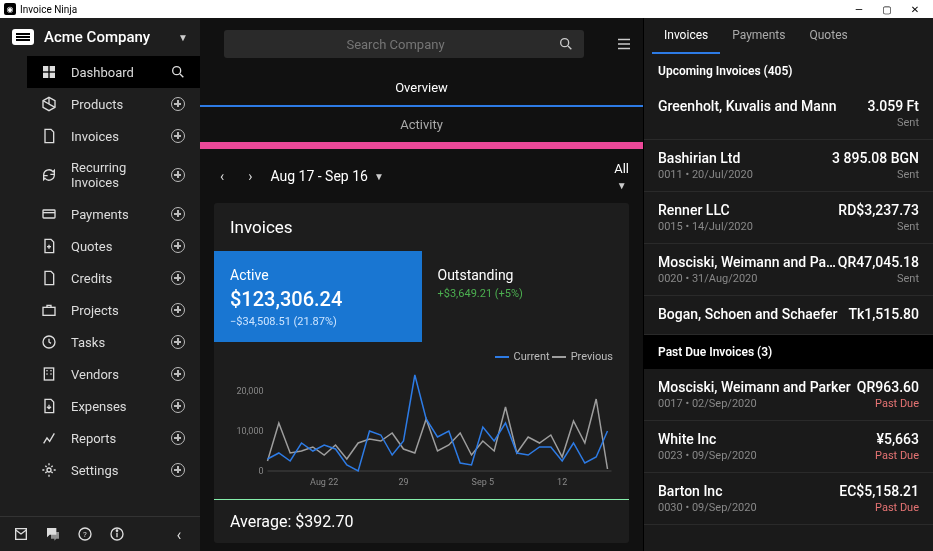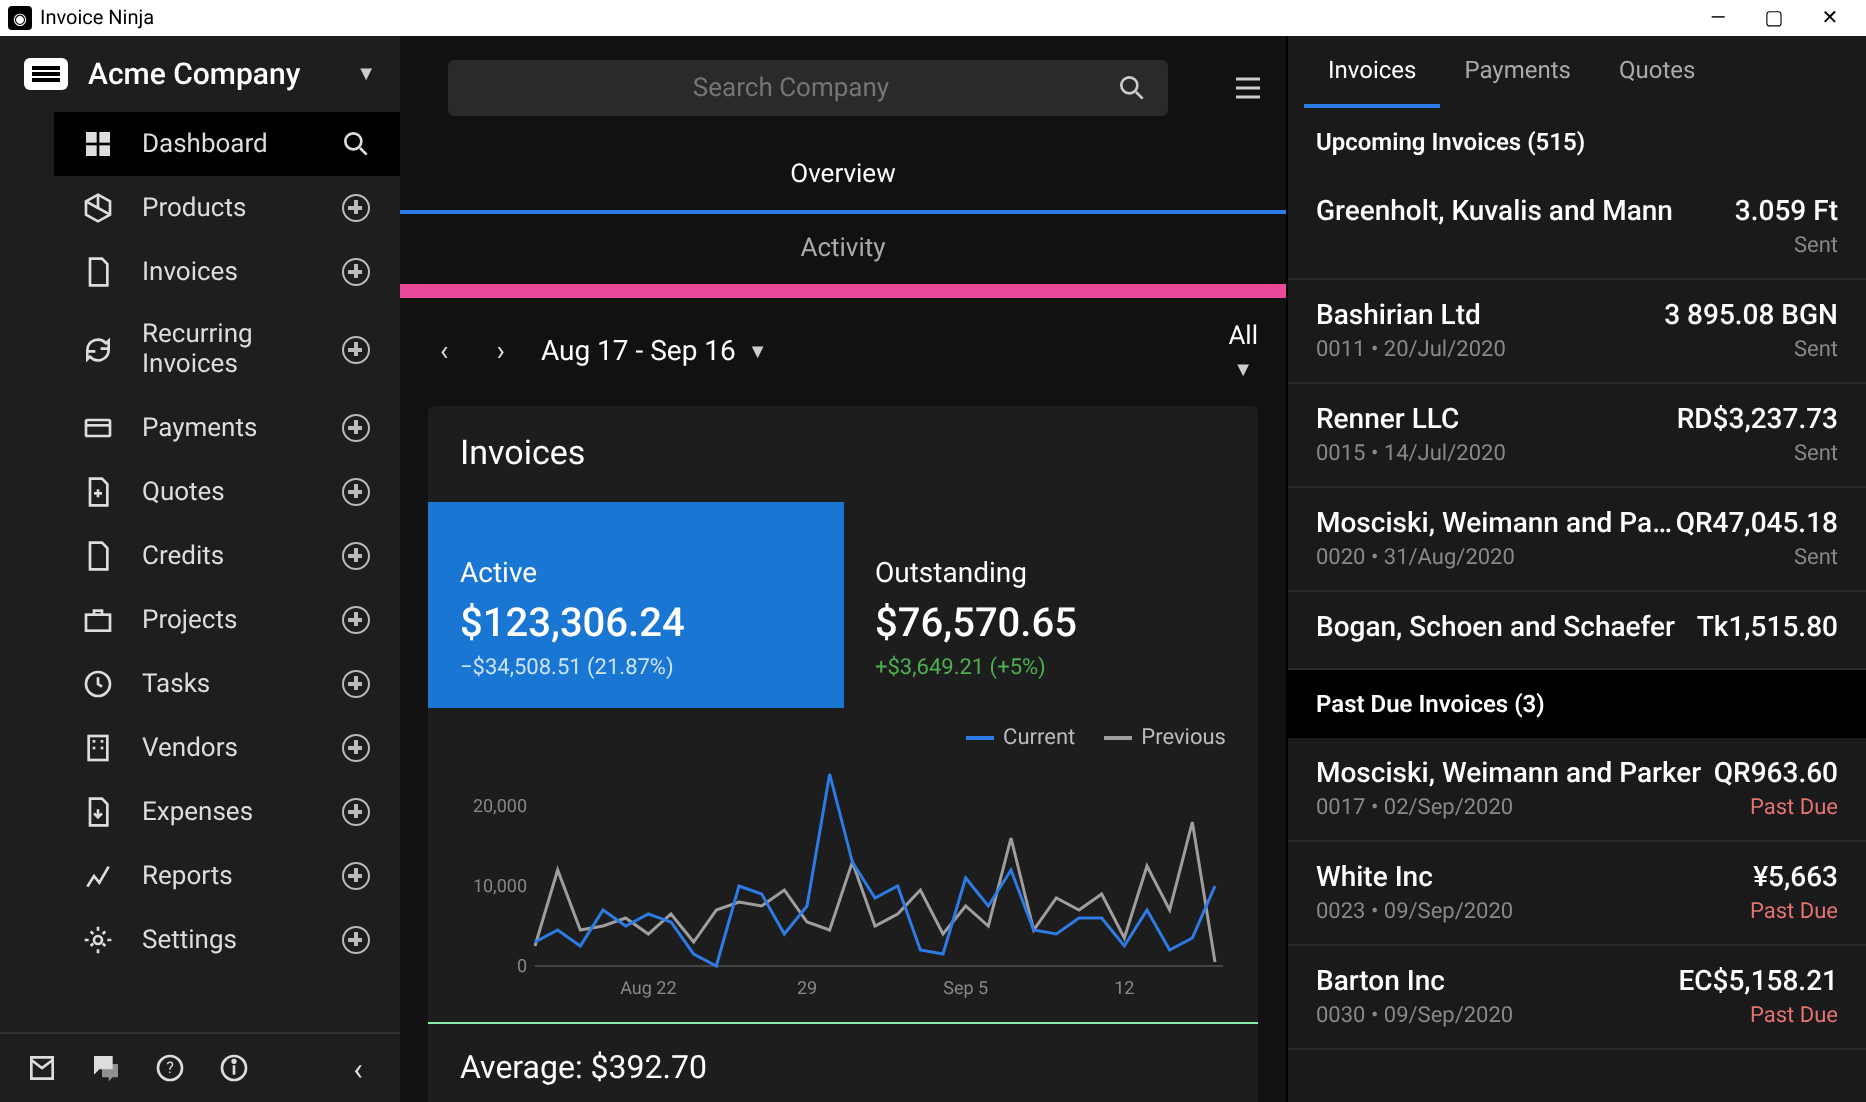--- a/index.html
+++ b/index.html
@@ -43,30 +43,30 @@
 .tab.active { color:#fff; border-bottom:2px solid #2d7be5; }
 .daterow { display:flex; align-items:center; padding:12px 14px; gap:12px; font-size:14px; }
 .arrow { cursor:pointer; padding:0 6px; color:#ddd; }
 .daterange { display:flex; align-items:center; gap:6px; cursor:pointer; }
 .allbtn { margin-left:auto; display:flex; align-items:center; gap:4px; cursor:pointer; font-size:13px;flex-direction:column; }
 
 .cards-wrap { padding: 0 14px; overflow-y:auto; flex:1; }
 .card { background:#1d1d1d; border-radius:3px; margin-bottom:14px; }
 .card-title { padding:14px 16px; font-size:17px; font-weight:400; }
 .stat-row { display:flex; }
-.stat { flex:1; padding:28px 16px 14px; }
+.stat { flex:1; padding:16px 16px 14px; }
 .stat.active { background:#1976d2; }
 .stat .slabel { font-size:14px; margin-bottom:4px; }
 .stat .svalue { font-size:20px; font-weight:500; }
 .stat .sdelta { font-size:11px; margin-top:4px; }
 .stat.active .sdelta { color:#cce4ff; }
 .stat .sdelta.green { color:#4caf50; }
 
 .chart-area { padding: 8px 16px 12px; }
-.legend { display:flex; justify-content:flex-end; gap:14px; font-size:11px; color:#bbb; margin-bottom:4px;text-align:center; }
+.legend { display:flex; justify-content:flex-end; gap:2px; font-size:11px; color:#bbb; margin-bottom:4px;text-align:center; }
 .lg-item { display:flex; align-items:center; gap:5px; }
 .lg-line { width:14px; height:2px; }
 .chart-svg { width:100%; height:120px; }
 .avg { padding:12px 16px; font-size:16px; border-top:1px solid #86efac; }
 
 
 .rpanel { width:290px; background:#1a1a1a; display:flex; flex-direction:column; border-left:1px solid #000; overflow:hidden; }
 .rtabs { display:flex; padding:0 8px; }
 .rtab { padding:10px 12px; font-size:12px; color:#aaa; cursor:pointer; }
 .rtab.active { color:#fff; border-bottom:2px solid #2d7be5; }
@@ -340,21 +340,20 @@
       <div class="card">
         <div class="card-title">Invoices</div>
         <div class="stat-row">
           <div class="stat active">
             <div class="slabel">Active</div>
             <div class="svalue">$123,306.24</div>
             <div class="sdelta">−$34,508.51 (21.87%)</div>
           </div>
           <div class="stat">
             <div class="slabel">Outstanding</div>
-            <div class="svalue">$76,570.65</div>
             <div class="sdelta green">+$3,649.21 (+5%)</div>
           </div>
         </div>
         <div class="chart-area">
           <div class="legend">
             <div class="lg-item">
                 <div class="lg-line" style="background:#2d7be5"></div>
                 <span>Current</span>
               </div>
             <div class="lg-item">
@@ -388,21 +387,21 @@
     </div>
   </div>
 
   <div class="rpanel">
     <div class="rtabs">
       <div class="rtab active">Invoices</div>
       <div class="rtab">Payments</div>
       <div class="rtab">Quotes</div>
     </div>
     <div class="inv-list" id="invlist">
-        <div class="section-hdr">Upcoming Invoices (515)</div>
+        <div class="section-hdr">Upcoming Invoices (405)</div>
         <div class="inv-item">
     <div class="inv-left">
       <div class="inv-client">Greenholt, Kuvalis and Mann</div>
     </div>
     <div class="inv-right">
       <div class="inv-amt">3.059 Ft</div>
       <div class="inv-status ">Sent</div>
     </div>
         </div>
         <div class="inv-item">

